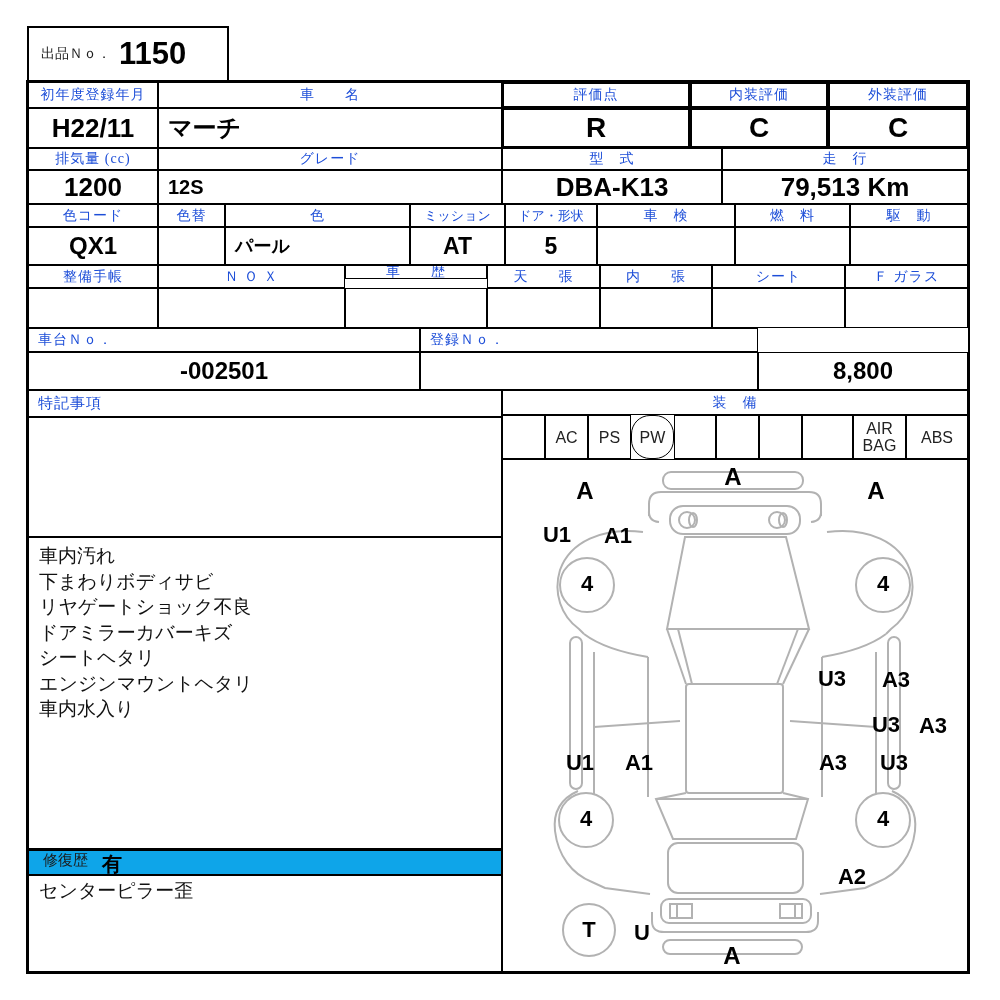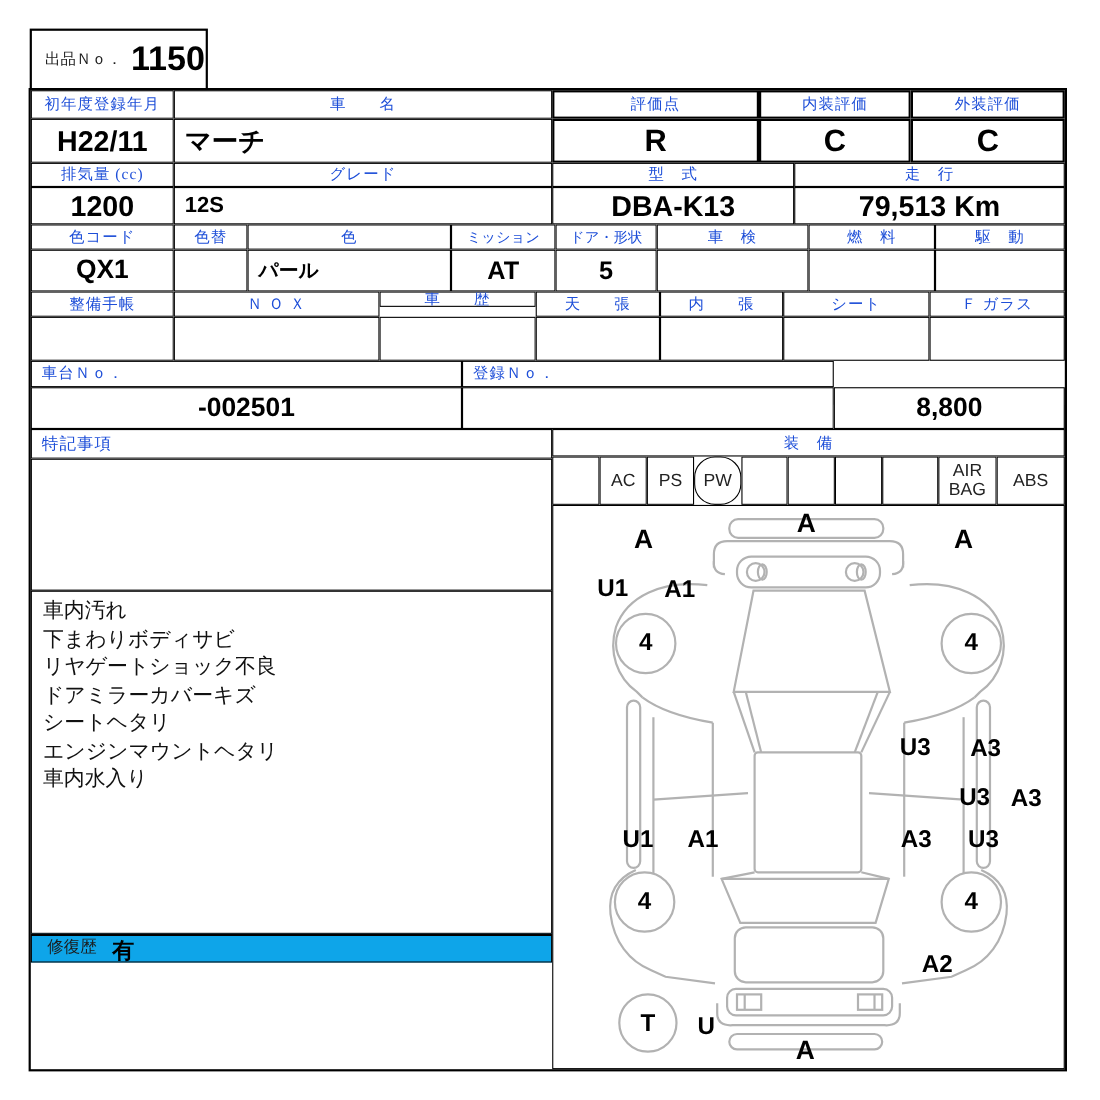--- a/index.html
+++ b/index.html
@@ -7,21 +7,21 @@
          font-family:"Liberation Sans","DejaVu Sans",sans-serif;}
   .cell{position:absolute;box-sizing:border-box;border:1px solid #000;background:#fff;
         display:flex;align-items:center;justify-content:center;overflow:hidden;}
   .hdr{font-family:"Liberation Serif","DejaVu Serif",serif;font-size:14px;color:#1d4ed8;
        letter-spacing:1px;white-space:pre;}
   .hdr.sm{font-size:13px;}
   .val{font-weight:bold;color:#000;font-size:24px;}
   .left{justify-content:flex-start;padding-left:9px;}
   .thick{border-width:2px;}
   .outer{position:absolute;box-sizing:border-box;border:2px solid #000;pointer-events:none;background:transparent;}
-  #auction-box{position:absolute;left:27px;top:26px;width:162px;height:56px;box-sizing:border-box;
+  #auction-box{position:absolute;left:27px;top:26px;width:202px;height:56px;box-sizing:border-box;
                border:2px solid #000;display:flex;align-items:center;padding-left:12px;background:#fff;}
   #auction-box .lbl{font-family:"Liberation Serif","DejaVu Serif",serif;font-size:14px;color:#1c1c1c;}
   #auction-box .num{font-weight:bold;font-size:31px;margin-left:8px;color:#000;}
   #notes-list{position:absolute;left:28px;top:537px;width:474px;height:312px;box-sizing:border-box;
               border:1px solid #000;padding:5px 0 0 10px;}
   #notes-list .note{font-size:19px;color:#111;line-height:25.5px;white-space:pre;}
   #repair-row{position:absolute;left:28px;top:849px;width:474px;height:26px;box-sizing:border-box;
               border:1px solid #000;border-top-width:2px;display:flex;padding-left:14px;background:#0ea5e9;}
   #repair-row .rl{font-family:"Liberation Serif","DejaVu Serif",serif;font-size:15px;color:#1c1c1c;}
   #repair-row .rv{font-weight:bold;font-size:20px;margin-left:14px;color:#000;}
@@ -115,20 +115,21 @@
     <div class="note">ドアミラーカバーキズ</div>
     <div class="note">シートヘタリ</div>
     <div class="note">エンジンマウントヘタリ</div>
     <div class="note">車内水入り</div>
   </div>
 
   <div id="repair-row">
     <span class="rl">修復歴</span>
     <span class="rv">有</span>
   </div>
+  <div id="repair-detail">センターピラー歪</div>
 
   <div class="cell hdr" style="left:502px;top:390px;width:466px;height:25px;">装　備</div>
   <div class="eqcell" style="left:502px;width:43px;"></div>
   <div class="eqcell" style="left:545px;width:43px;">AC</div>
   <div class="eqcell" style="left:588px;width:43px;">PS</div>
   <div class="eqcell" style="left:631px;width:43px;border-radius:19px;">PW</div>
   <div class="eqcell" style="left:674px;width:42px;"></div>
   <div class="eqcell" style="left:716px;width:43px;"></div>
   <div class="eqcell" style="left:759px;width:43px;"></div>
   <div class="eqcell" style="left:802px;width:51px;"></div>

